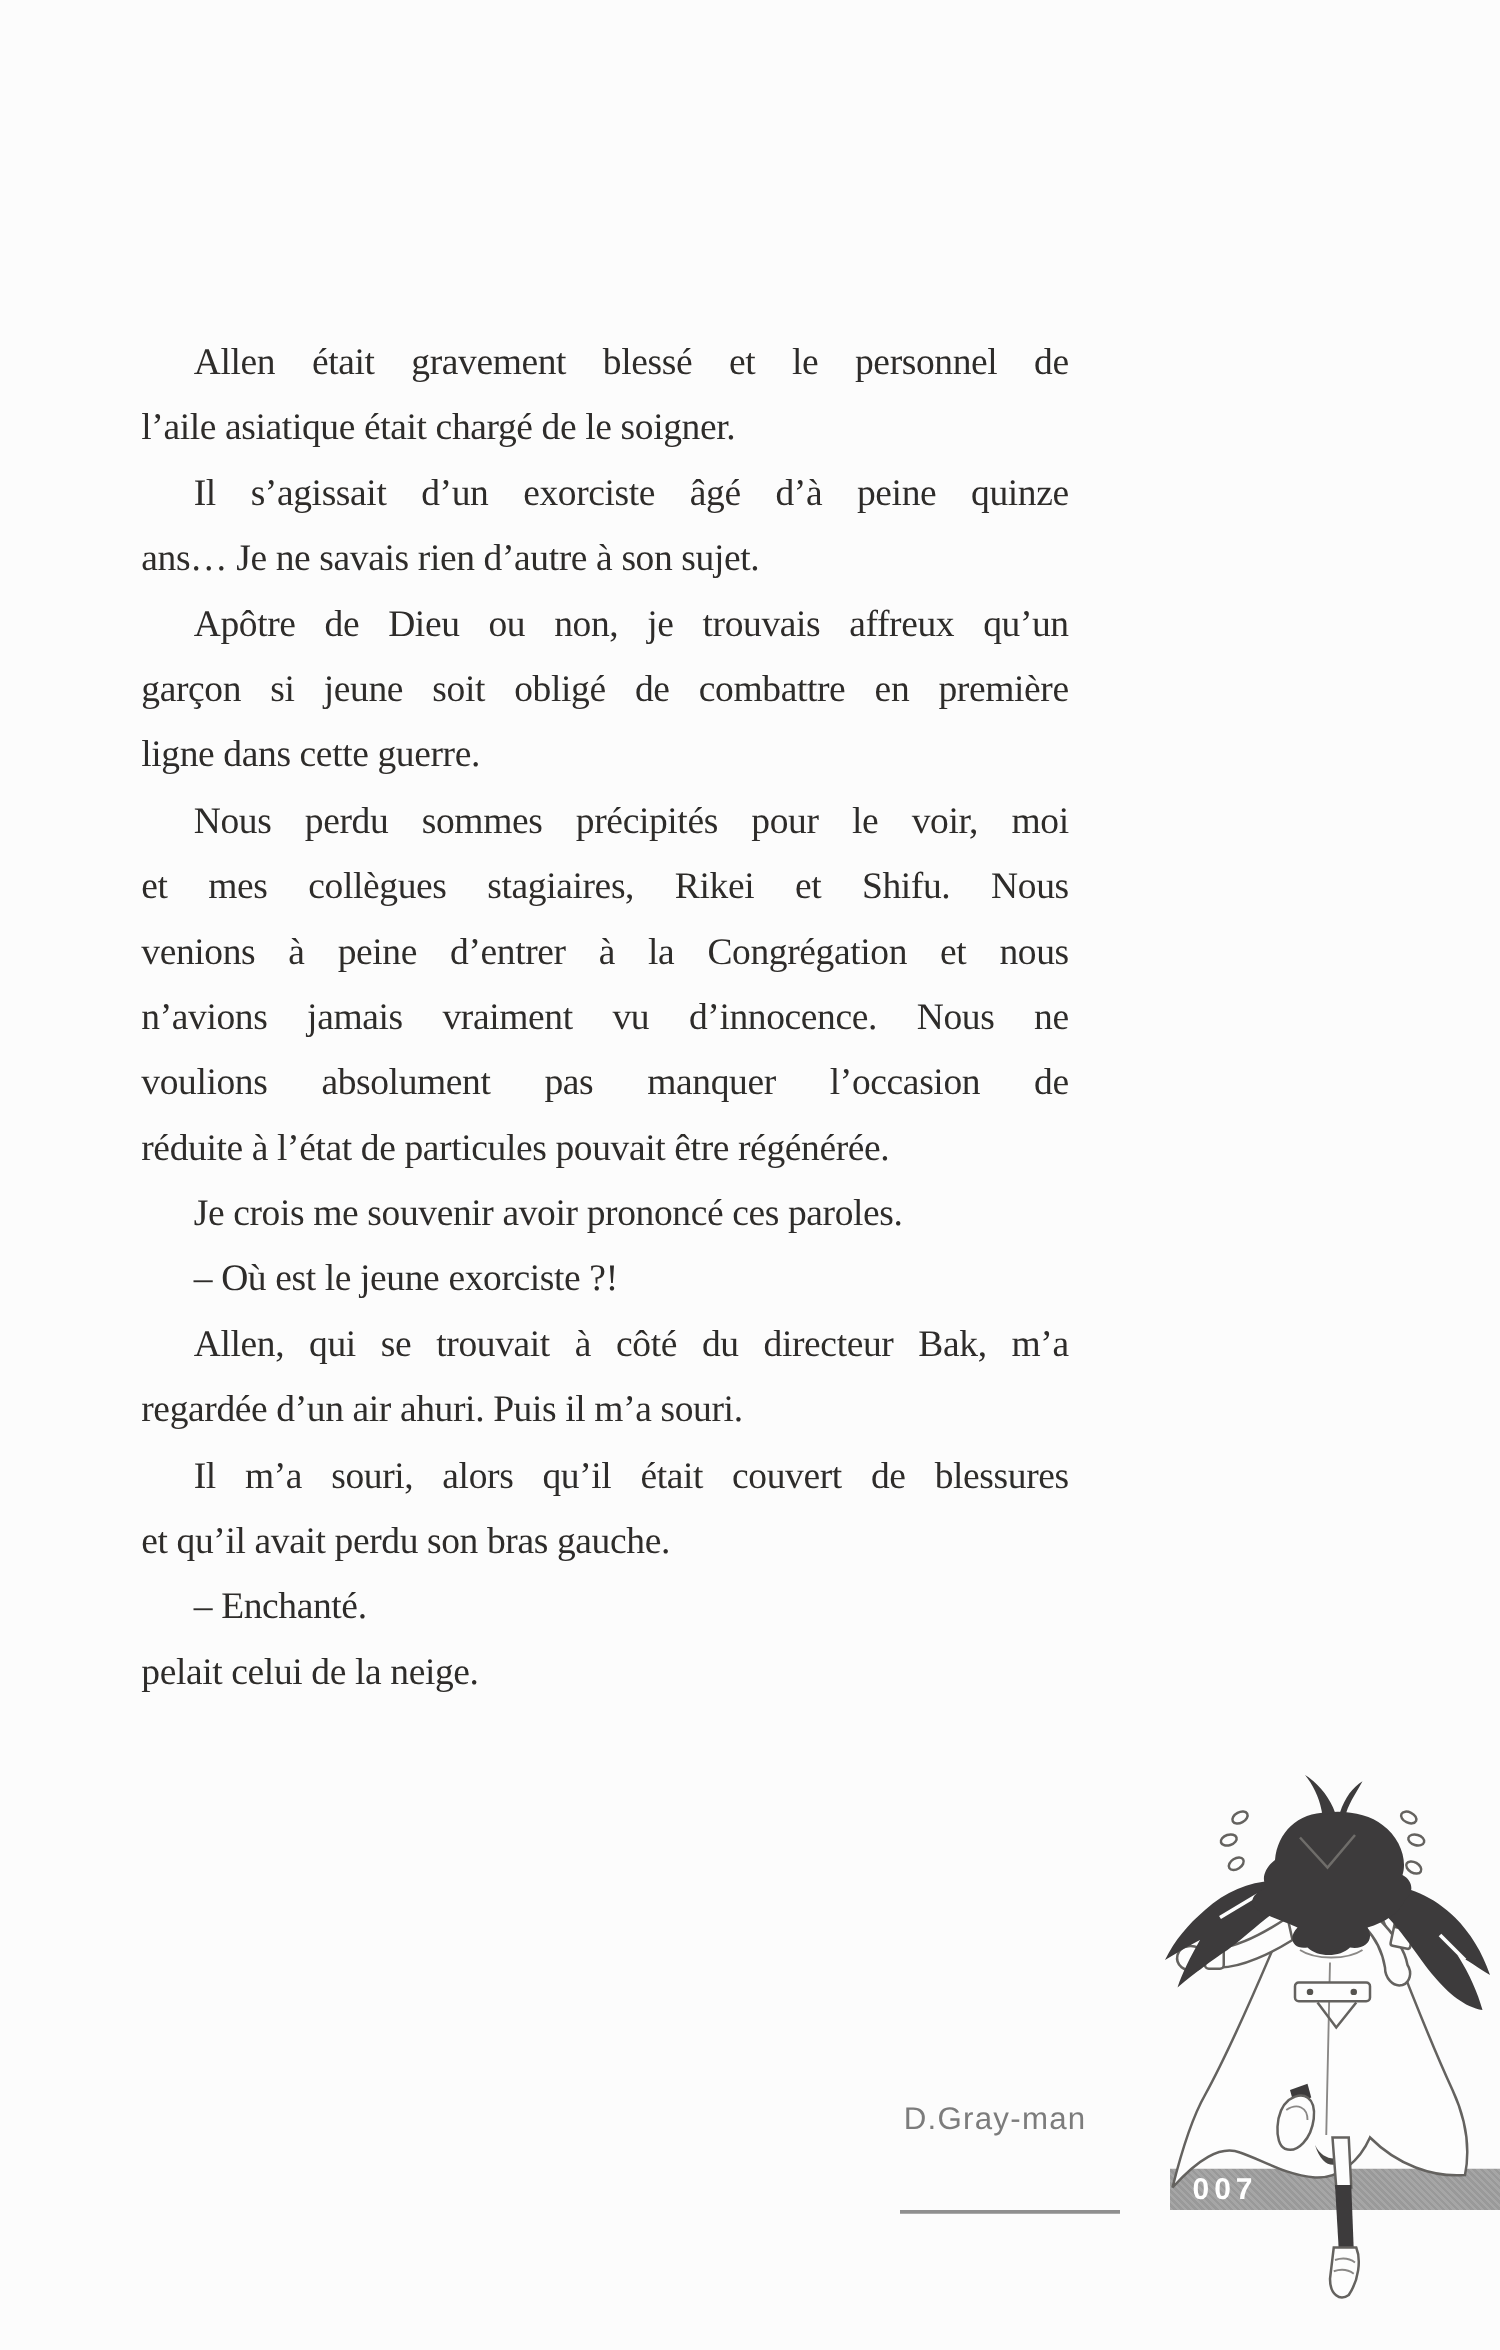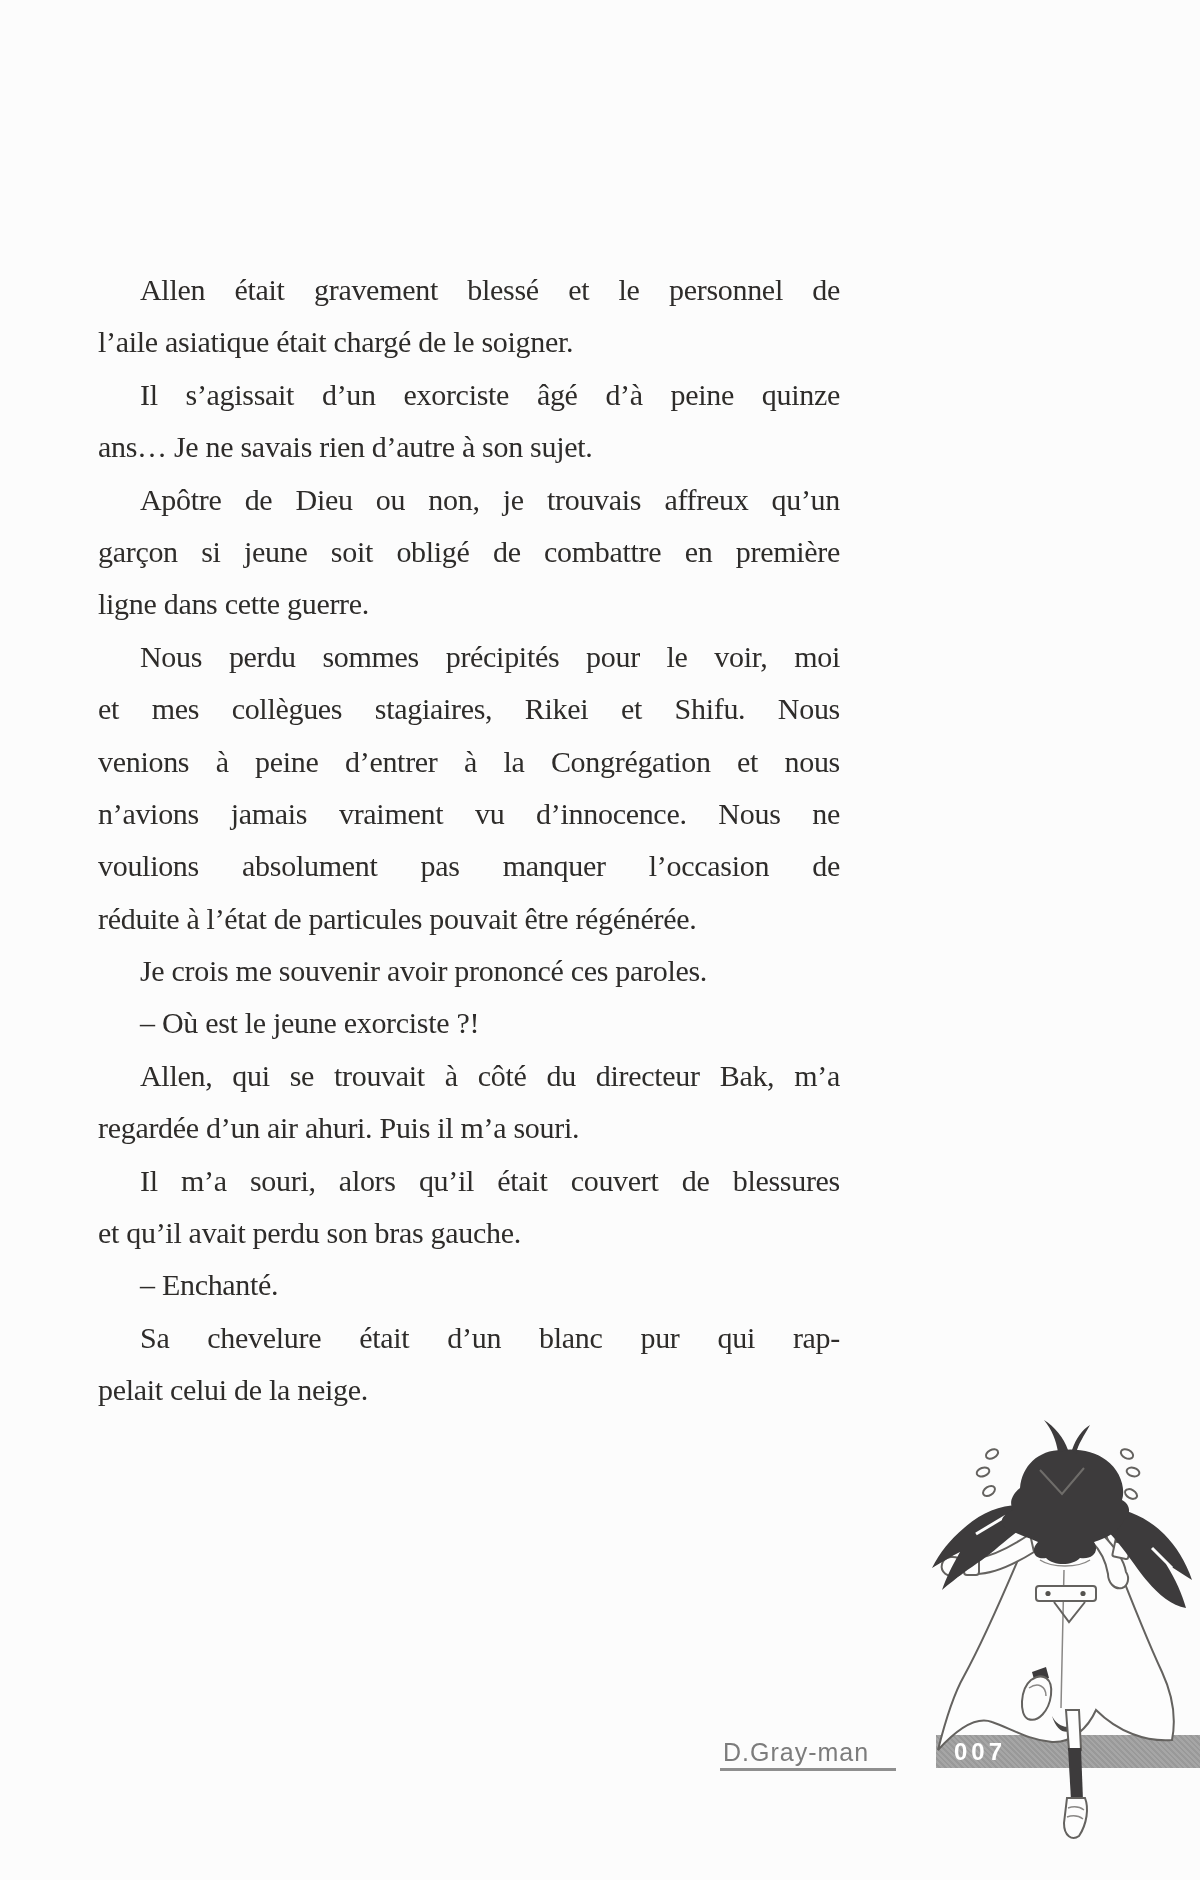--- a/index.html
+++ b/index.html
@@ -3,36 +3,36 @@
 <meta charset="utf-8">
 <style>
   html,body{margin:0;padding:0;}
   body{width:1200px;height:1880px;position:relative;overflow:hidden;
        font-family:"Liberation Serif",serif;
        background:var(--page-bg,#fcfcfc);}
   .page{position:absolute;inset:0;background:var(--page-bg,#fcfcfc);}
 
   
   .text-block{
-    position:absolute;left:98px;top:264px;width:742px;
+    position:absolute;left:113px;top:264px;width:742px;
     font-size:30px;color:var(--text-color,#2e2c2a);
     letter-spacing:-0.3px;
   }
   .paragraph{margin:0;padding:0;}
   .line{
     height:52.4px;line-height:52.4px;
     text-align:justify;text-align-last:justify;
     white-space:normal;
   }
   .line.last{text-align-last:left;}
   .line.indent{text-indent:42px;}
 
   
   .footer-title{
-    position:absolute;left:723px;top:1737px;height:30px;line-height:30px;
+    position:absolute;left:723px;top:1680px;height:30px;line-height:30px;
     font-family:"Liberation Sans",sans-serif;font-size:25px;
     color:var(--title-color,#7c7c7c);letter-spacing:1px;z-index:1;
   }
   .footer-rule{
     position:absolute;left:720px;top:1768px;width:176px;height:3px;
     background:var(--rule-color,#8f8f8f);z-index:1;
   }
   .page-number-bar{
     position:absolute;left:936px;top:1735px;width:306px;height:33px;
     background:var(--bar-color,#9c9c9c);
@@ -86,21 +86,20 @@
         <div class="line last">regardée d’un air ahuri. Puis il m’a souri.</div>
       </div>
       <div class="paragraph">
         <div class="line indent">Il m’a souri, alors qu’il était couvert de blessures</div>
         <div class="line last">et qu’il avait perdu son bras gauche.</div>
       </div>
       <div class="paragraph">
         <div class="line indent last">– Enchanté.</div>
       </div>
       <div class="paragraph">
-        <div class="line indent">Sa chevelure était d’un blanc pur qui rap-</div>
         <div class="line last">pelait celui de la neige.</div>
       </div>
     </div>
 
   <div class="footer-title">D.Gray-man</div>
   <div class="footer-rule"></div>
   <div class="page-number-bar">
     <span class="page-number">007</span>
   </div>
 

